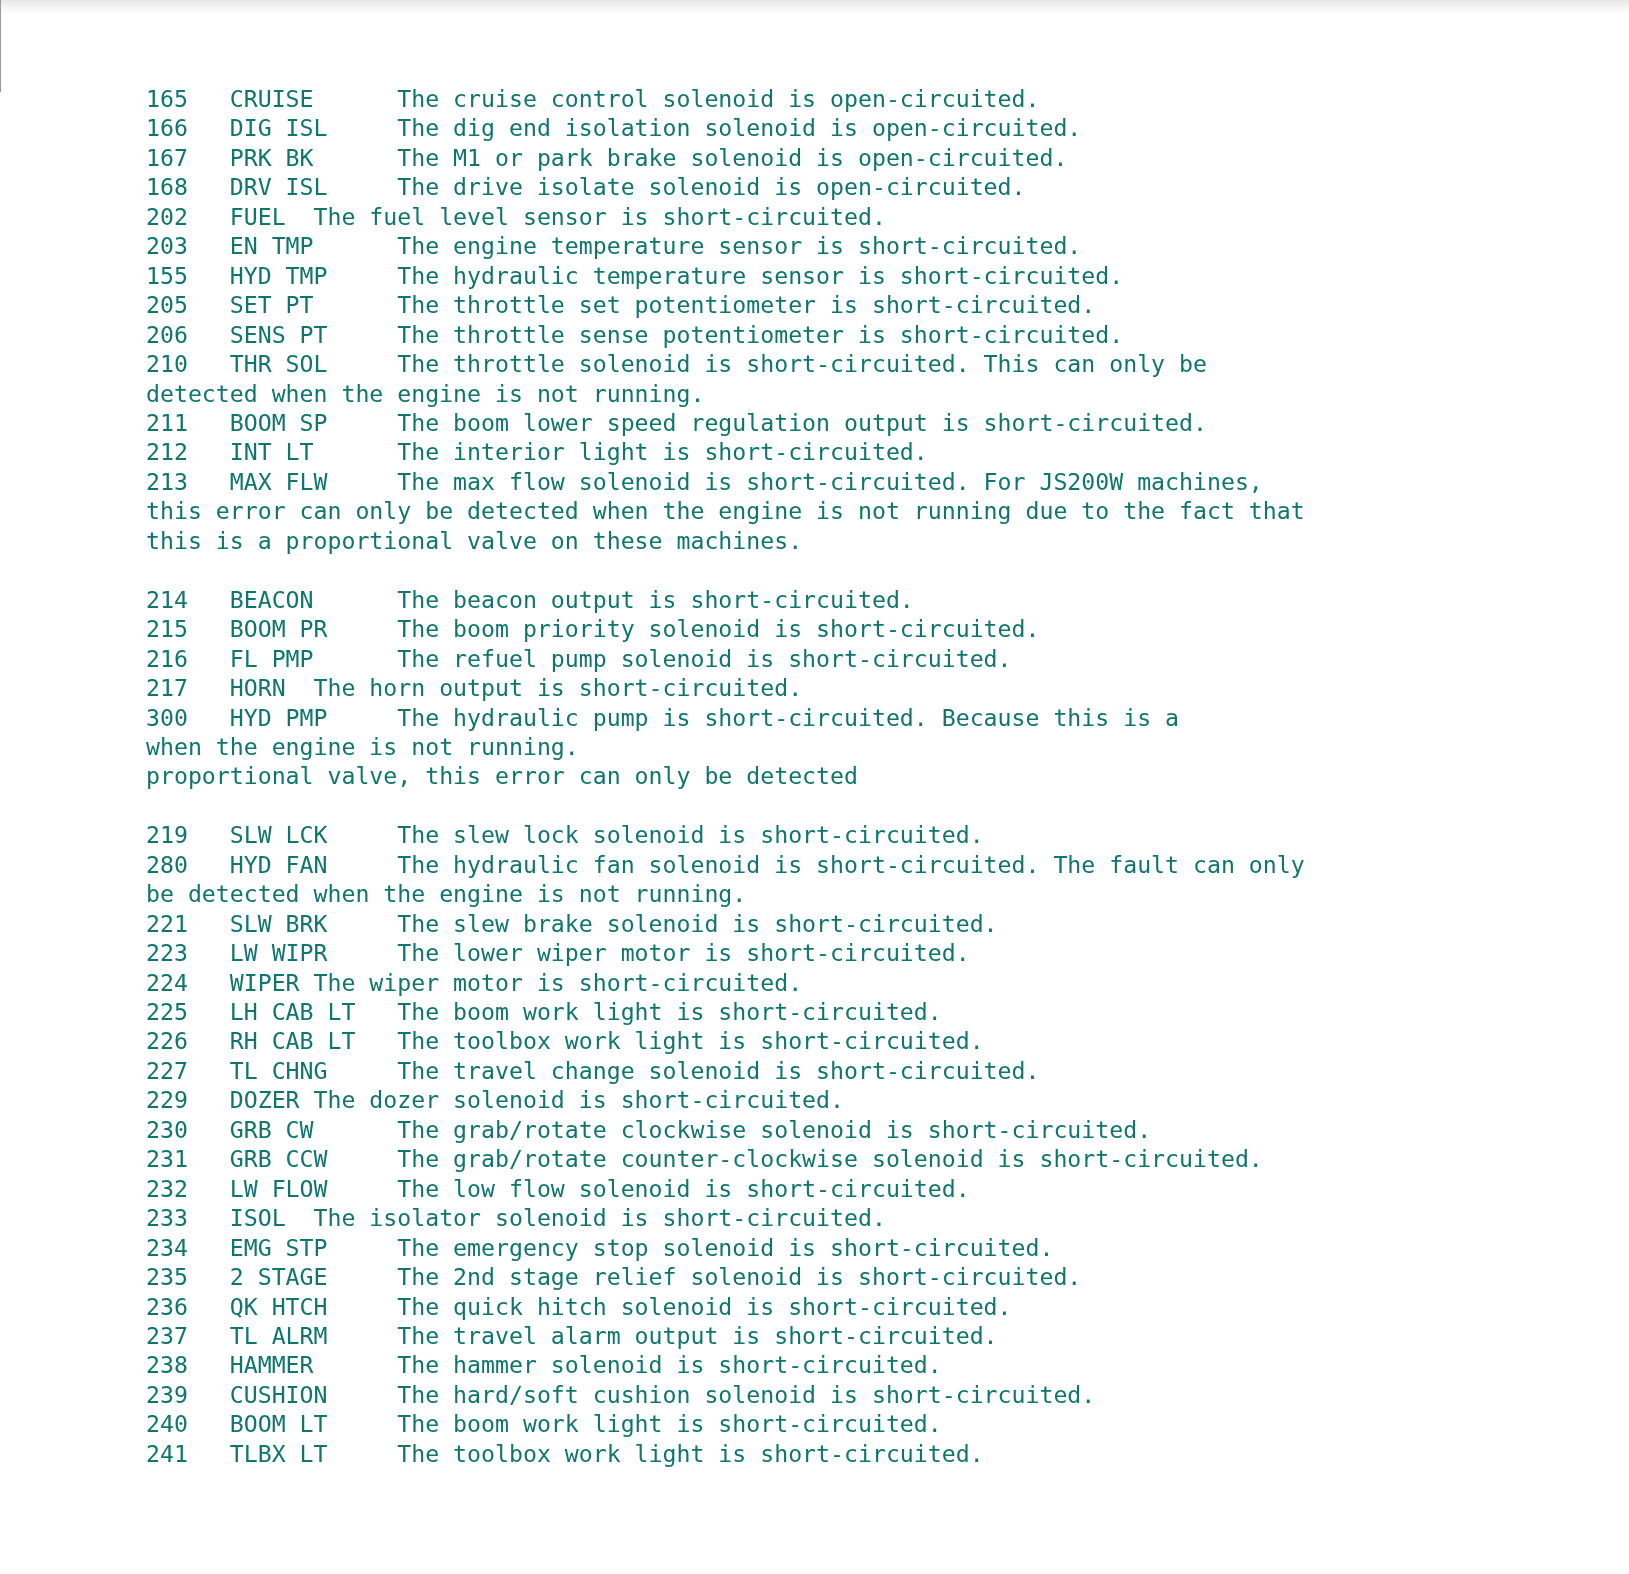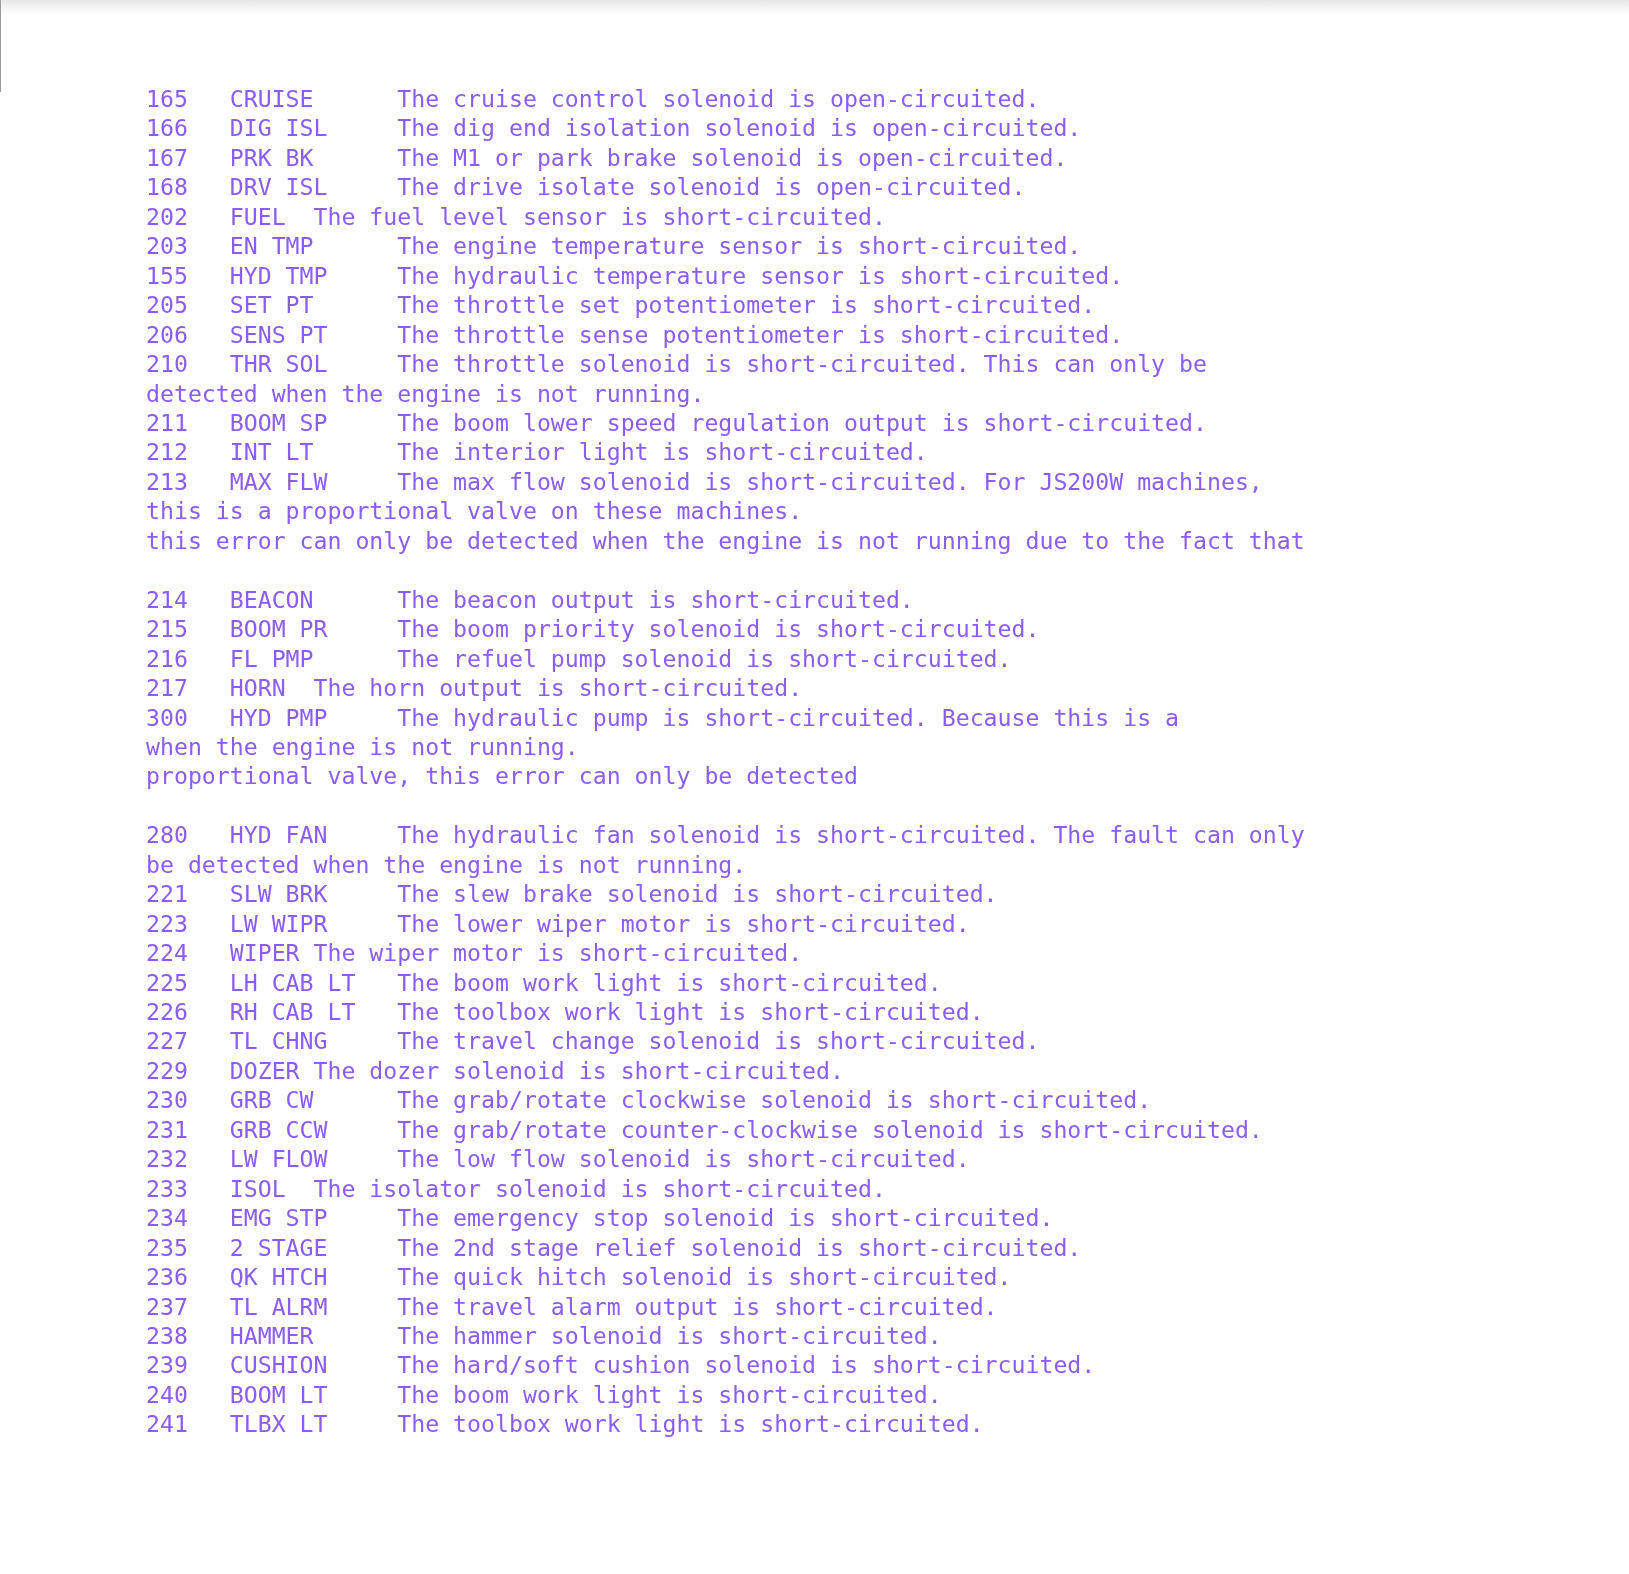--- a/index.html
+++ b/index.html
@@ -36,21 +36,21 @@
   #document-body {
     position: absolute;
     top: 84px;
     left: 146px;
     width: 1460px;
   }
   .text-line {
     font-size: 23.2px;
     line-height: 29.45px;
     letter-spacing: 0px;
-    color: #8b5cf6;
+    color: #0f766e;
     white-space: pre;
     font-family: "DejaVu Sans Mono", "Liberation Mono", monospace;
     -webkit-font-smoothing: antialiased;
   }
   .text-line.blank {
     height: 29.45px;
   }
 </style>
 </head>
 <body>
@@ -66,31 +66,32 @@
     <div class="text-line">202   FUEL  The fuel level sensor is short-circuited.</div>
     <div class="text-line">203   EN TMP      The engine temperature sensor is short-circuited.</div>
     <div class="text-line">155   HYD TMP     The hydraulic temperature sensor is short-circuited.</div>
     <div class="text-line">205   SET PT      The throttle set potentiometer is short-circuited.</div>
     <div class="text-line">206   SENS PT     The throttle sense potentiometer is short-circuited.</div>
     <div class="text-line">210   THR SOL     The throttle solenoid is short-circuited. This can only be</div>
     <div class="text-line">detected when the engine is not running.</div>
     <div class="text-line">211   BOOM SP     The boom lower speed regulation output is short-circuited.</div>
     <div class="text-line">212   INT LT      The interior light is short-circuited.</div>
     <div class="text-line">213   MAX FLW     The max flow solenoid is short-circuited. For JS200W machines,</div>
+    <div class="text-line">this error can only be detected when the engine is not running due to the fact that</div>
     <div class="text-line">this is a proportional valve on these machines.</div>
-    <div class="text-line">this error can only be detected when the engine is not running due to the fact that</div>
     <div class="text-line blank"></div>
     <div class="text-line">214   BEACON      The beacon output is short-circuited.</div>
     <div class="text-line">215   BOOM PR     The boom priority solenoid is short-circuited.</div>
     <div class="text-line">216   FL PMP      The refuel pump solenoid is short-circuited.</div>
     <div class="text-line">217   HORN  The horn output is short-circuited.</div>
     <div class="text-line">300   HYD PMP     The hydraulic pump is short-circuited. Because this is a</div>
     <div class="text-line">when the engine is not running.</div>
     <div class="text-line">proportional valve, this error can only be detected</div>
     <div class="text-line blank"></div>
+    <div class="text-line">219   SLW LCK     The slew lock solenoid is short-circuited.</div>
     <div class="text-line">280   HYD FAN     The hydraulic fan solenoid is short-circuited. The fault can only</div>
     <div class="text-line">be detected when the engine is not running.</div>
     <div class="text-line">221   SLW BRK     The slew brake solenoid is short-circuited.</div>
     <div class="text-line">223   LW WIPR     The lower wiper motor is short-circuited.</div>
     <div class="text-line">224   WIPER The wiper motor is short-circuited.</div>
     <div class="text-line">225   LH CAB LT   The boom work light is short-circuited.</div>
     <div class="text-line">226   RH CAB LT   The toolbox work light is short-circuited.</div>
     <div class="text-line">227   TL CHNG     The travel change solenoid is short-circuited.</div>
     <div class="text-line">229   DOZER The dozer solenoid is short-circuited.</div>
     <div class="text-line">230   GRB CW      The grab/rotate clockwise solenoid is short-circuited.</div>

